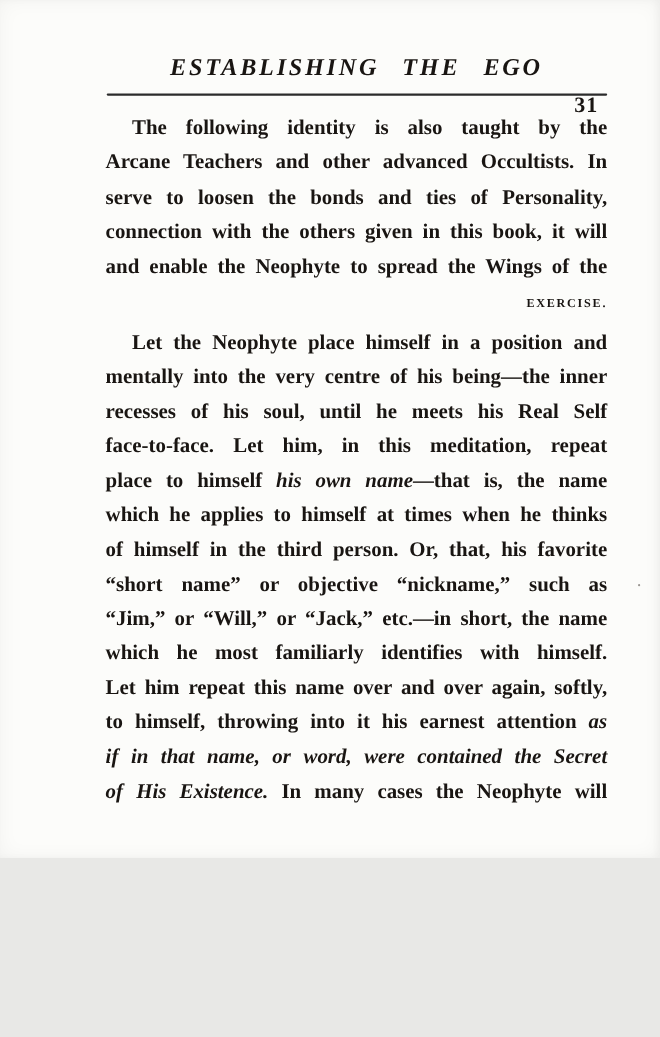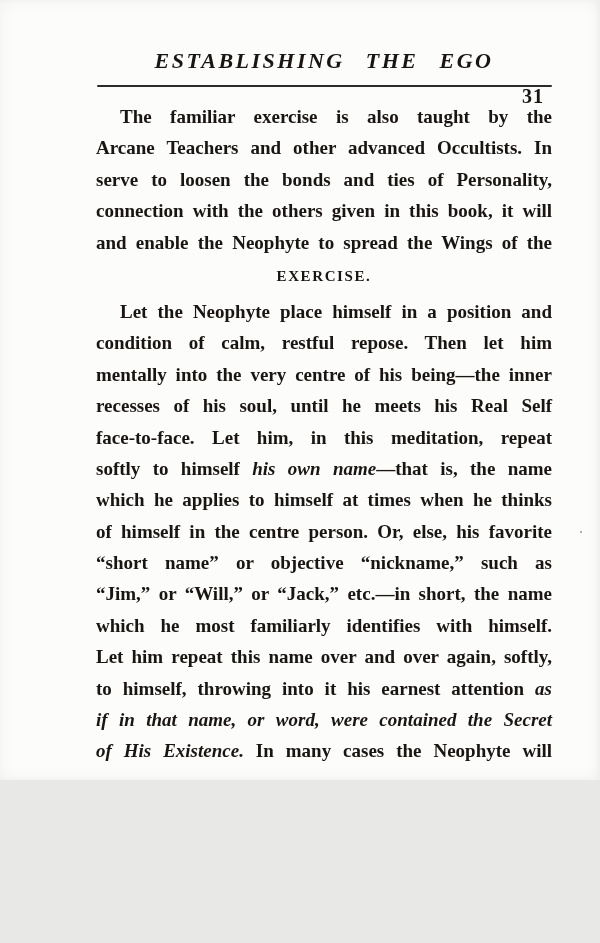--- a/index.html
+++ b/index.html
@@ -46,22 +46,22 @@
     font-size:19px;font-weight:700;line-height:31.4px;height:31.4px;
     text-align:justify;text-align-last:justify;
     white-space:normal;overflow:visible;
     color:var(--ink);
   }
   .tline.indent{text-indent:24px;}
   .tline.endline{text-align:left;text-align-last:left;}
   .tline .ital{font-style:italic;}
   .exercise{
     margin:7px 0 9px 0;padding:0;
-    text-align:center;
-    font-size:15px;font-weight:700;letter-spacing:1.6px;
+    text-align:right;
+    font-size:11px;font-weight:700;letter-spacing:1.6px;
     line-height:22px;height:22px;
     font-family:"Liberation Serif","DejaVu Serif",serif;
   }
   
   .artifact{position:absolute;background:#4a443e;border-radius:1px;}
   .artifact.a1{left:93px;top:789px;width:3px;height:2px;opacity:.65;}
   .artifact.a2{left:580px;top:531px;width:2px;height:2px;opacity:.55;border-radius:50%;}
   .artifact.a3{left:139px;top:926px;width:10px;height:3px;opacity:.8;transform:rotate(-7deg);border-radius:2px;}
 </style>
 </head>
@@ -71,36 +71,35 @@
 
   <div class="running-head">
     <span class="head-title">ESTABLISHING THE EGO</span>
     <span class="page-num">31</span>
   </div>
 
   <div class="head-rule"></div>
 
   <div class="body-col">
     <section class="para">
-        <div class="tline indent"><span>The familiar exercise is also taught by the</span></div>
+        <div class="tline indent"><span>The following identity is also taught by the</span></div>
         <div class="tline"><span>Arcane Teachers and other advanced Occultists.  In</span></div>
         <div class="tline"><span>serve to loosen the bonds and ties of Personality,</span></div>
         <div class="tline"><span>connection with the others given in this book, it will</span></div>
         <div class="tline"><span>and enable the Neophyte to spread the Wings of the</span></div>
       </section>
     <h3 class="exercise">EXERCISE.</h3>
     <section class="para">
         <div class="tline indent"><span>Let the Neophyte place himself in a position and</span></div>
-        <div class="tline"><span>condition of calm, restful repose.  Then let him</span></div>
         <div class="tline"><span>mentally into the very centre of his being—the inner</span></div>
         <div class="tline"><span>recesses of his soul, until he meets his Real Self</span></div>
         <div class="tline"><span>face-to-face.  Let him, in this meditation, repeat</span></div>
-        <div class="tline"><span>softly to himself </span><span class="ital">his own name</span><span>—that is, the name</span></div>
+        <div class="tline"><span>place to himself </span><span class="ital">his own name</span><span>—that is, the name</span></div>
         <div class="tline"><span>which he applies to himself at times when he thinks</span></div>
-        <div class="tline"><span>of himself in the centre person.  Or, else, his favorite</span></div>
+        <div class="tline"><span>of himself in the third person.  Or, that, his favorite</span></div>
         <div class="tline"><span>“short name” or objective “nickname,” such as</span></div>
         <div class="tline"><span>“Jim,” or “Will,” or “Jack,” etc.—in short, the name</span></div>
         <div class="tline"><span>which he most familiarly identifies with himself.</span></div>
         <div class="tline"><span>Let him repeat this name over and over again, softly,</span></div>
         <div class="tline"><span>to himself, throwing into it his earnest attention </span><span class="ital">as</span></div>
         <div class="tline"><span class="ital">if in that name, or word, were contained the Secret</span></div>
         <div class="tline"><span class="ital">of His Existence.</span><span>  In many cases the Neophyte will</span></div>
       </section>
   </div>
 

